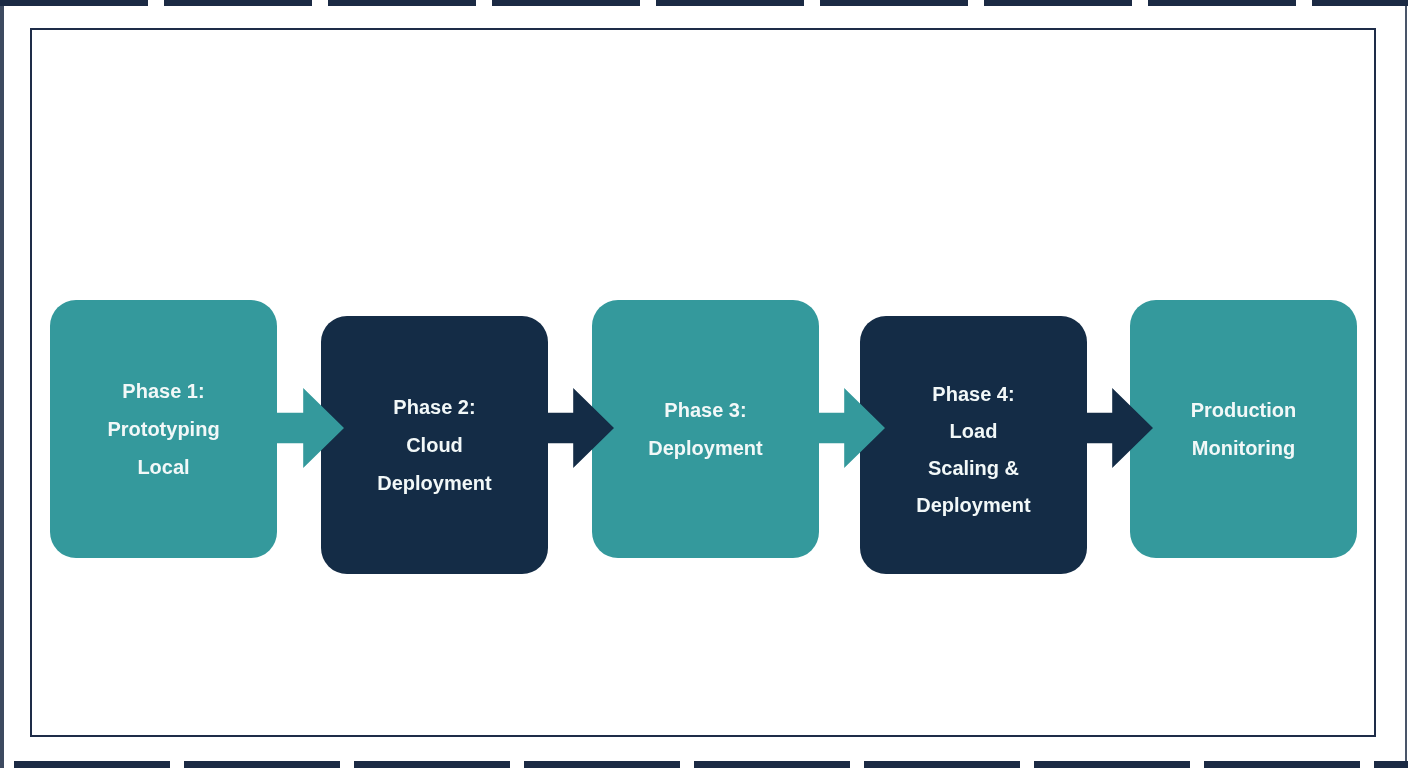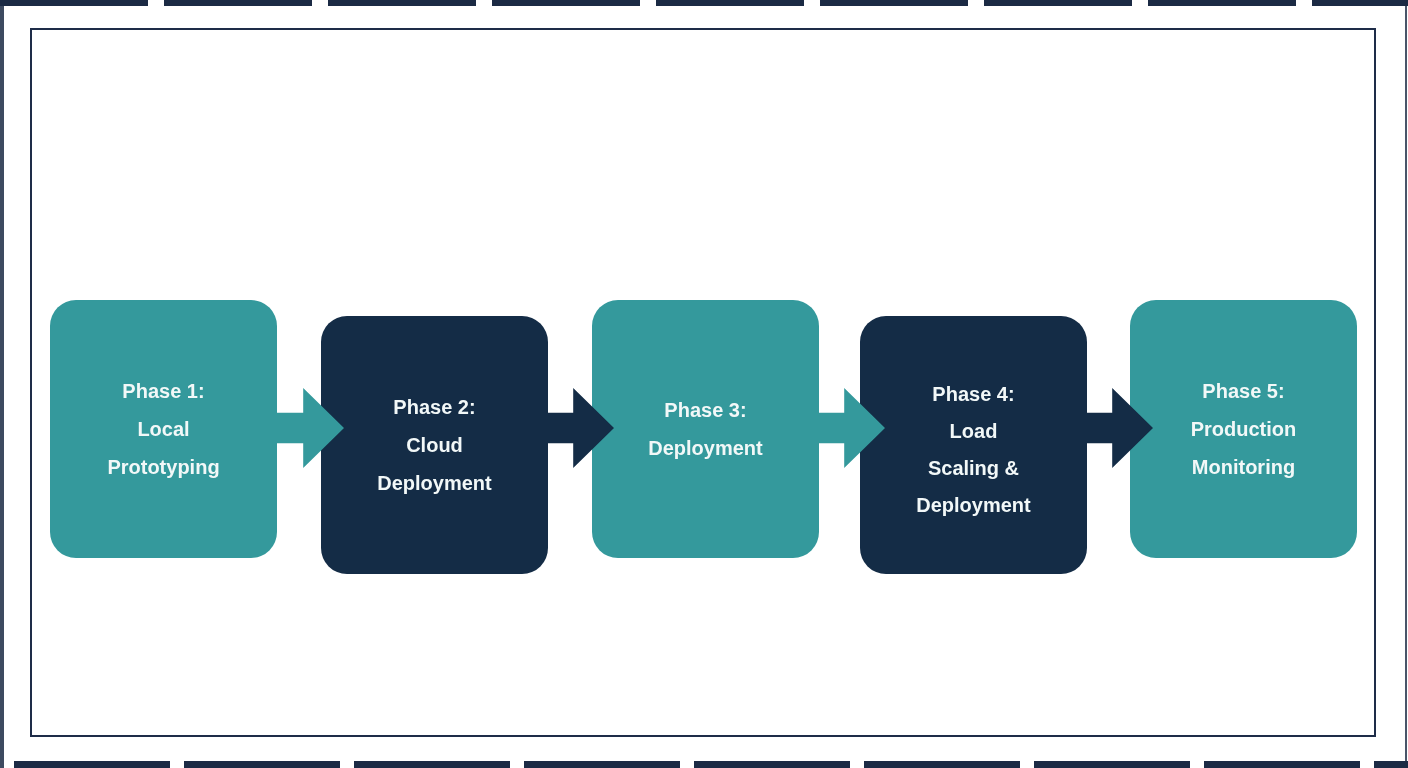--- a/index.html
+++ b/index.html
@@ -64,22 +64,22 @@
   <div class="edge edge-bottom"></div>
   <div class="edge edge-left"></div>
   <div class="edge edge-right"></div>
 
   <div class="frame"></div>
 
 
   <div class="phase-box teal p1">
     <div class="phase-label">
       <span>Phase 1:</span>
+      <span>Prototyping</span>
       <span>Local</span>
-      <span>Prototyping</span>
     </div>
   </div>
 
   <div class="arrow teal-arrow a1"></div>
 
   <div class="phase-box navy p2">
     <div class="phase-label">
       <span>Phase 2:</span>
       <span>Cloud</span>
       <span>Deployment</span>
@@ -103,19 +103,18 @@
       <span>Load</span>
       <span>Scaling &amp;</span>
       <span>Deployment</span>
     </div>
   </div>
 
   <div class="arrow navy-arrow a4"></div>
 
   <div class="phase-box teal p5">
     <div class="phase-label">
-      <span>Phase 5:</span>
       <span>Production</span>
       <span>Monitoring</span>
     </div>
   </div>
 
 </div>
 
 </body></html>

